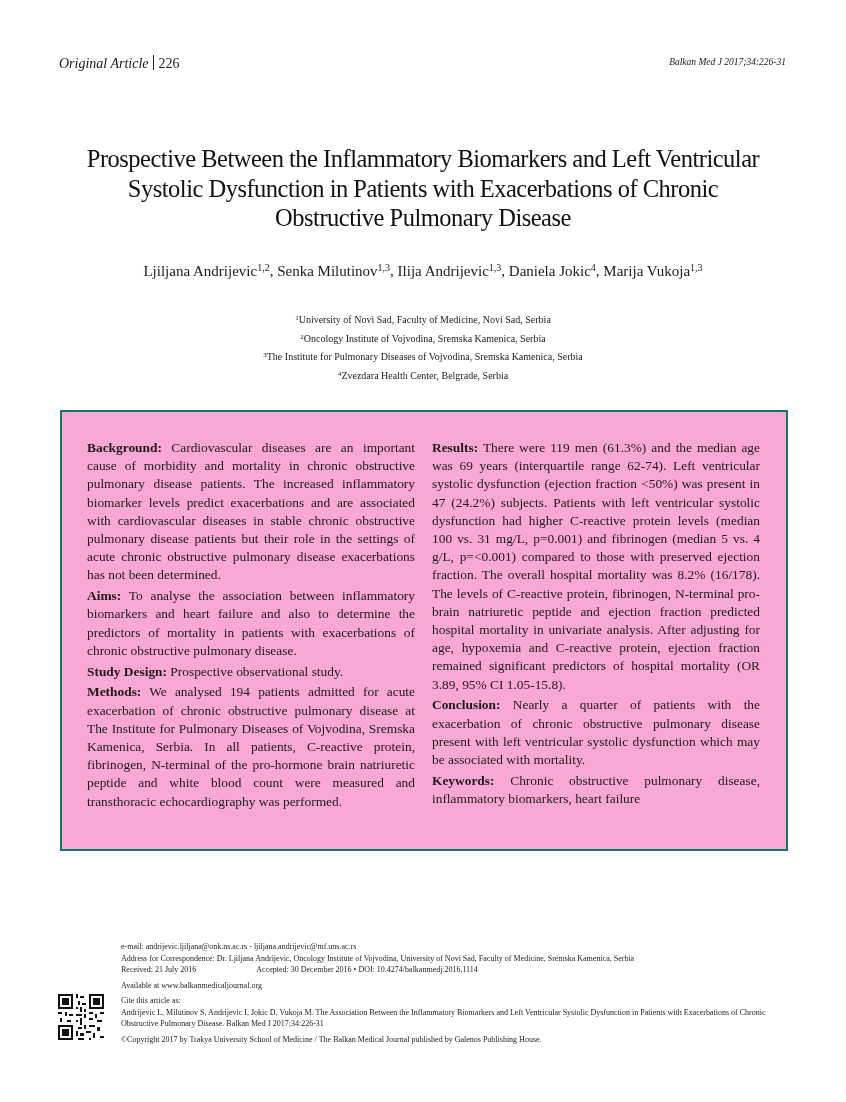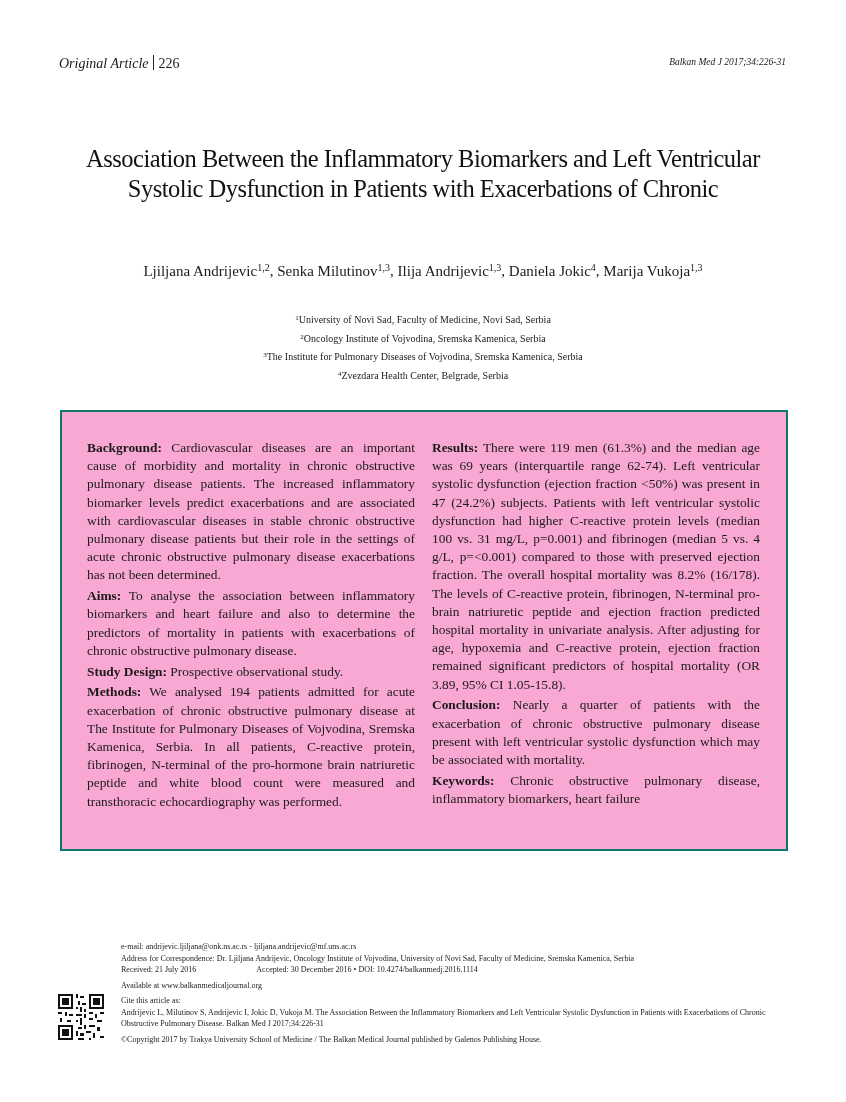--- a/index.html
+++ b/index.html
@@ -30,22 +30,23 @@
 </style>
 </head>
 <body>
 
 <div class="hdr-left">
   <span class="it">Original Article</span><span class="bar"></span><span>226</span>
 </div>
 <div class="hdr-right">Balkan Med J 2017;34:226-31</div>
 
 <div class="title">
-  <div>Association Between the Inflammatory Biomarkers and Left Ventricular</div>
+  <div>Prospective Between the Inflammatory Biomarkers and Left Ventricular</div>
   <div>Systolic Dysfunction in Patients with Exacerbations of Chronic</div>
+  <div>Obstructive Pulmonary Disease</div>
 </div>
 
 <div class="authors">
   <span><span>Ljiljana Andrijevic</span><sup>1,2</sup><span>, </span></span><span><span>Senka Milutinov</span><sup>1,3</sup><span>, </span></span><span><span>Ilija Andrijevic</span><sup>1,3</sup><span>, </span></span><span><span>Daniela Jokic</span><sup>4</sup><span>, </span></span><span><span>Marija Vukoja</span><sup>1,3</sup><span></span></span>
 </div>
 
 <div class="affils">
   <div><sup>1</sup><span>University of Novi Sad, Faculty of Medicine, Novi Sad, Serbia</span></div>
   <div><sup>2</sup><span>Oncology Institute of Vojvodina, Sremska Kamenica, Serbia</span></div>
   <div><sup>3</sup><span>The Institute for Pulmonary Diseases of Vojvodina, Sremska Kamenica, Serbia</span></div>

